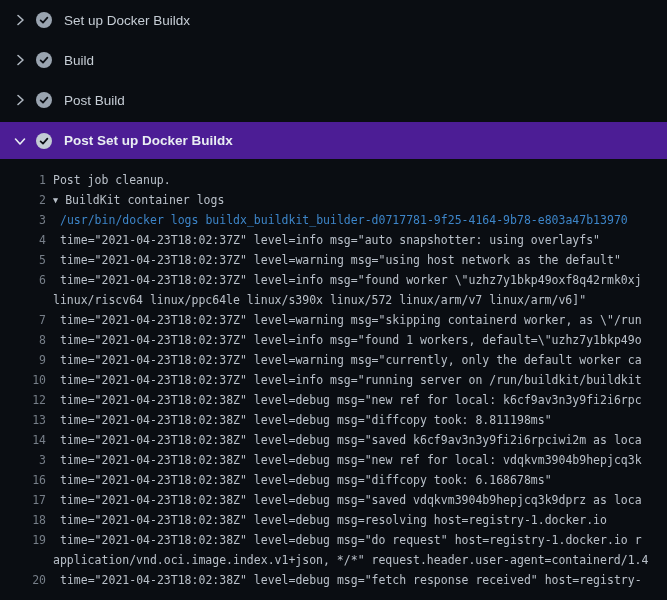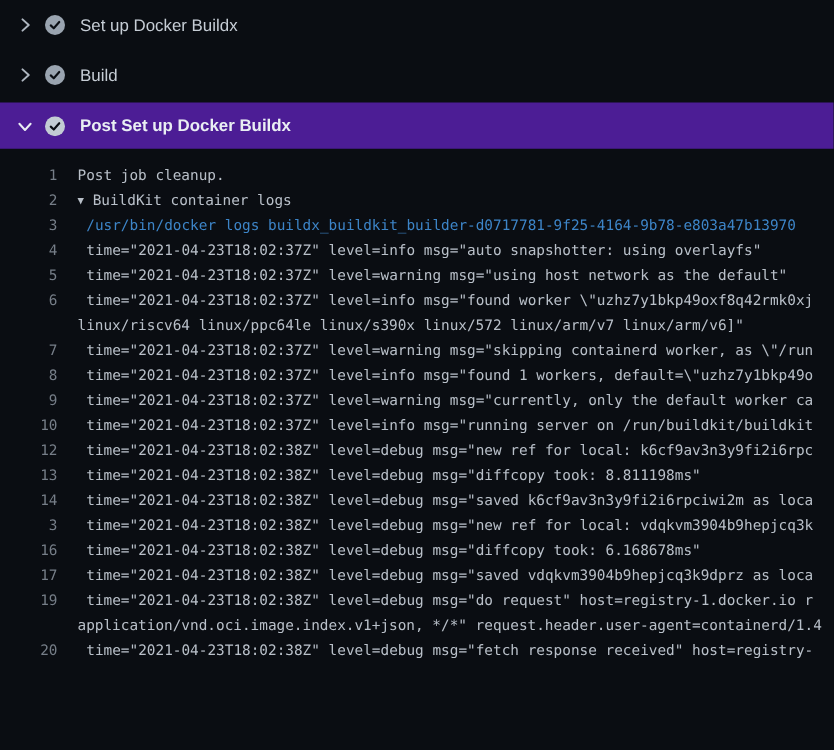--- a/index.html
+++ b/index.html
@@ -36,21 +36,21 @@
     padding-top:11px;
     font-family:"DejaVu Sans Mono", monospace;
     font-size:11.5px; line-height:20px;
     color:#b9c0c9;
   }
   .ln { display:flex; height:20px; white-space:pre; overflow:hidden; }
   .ln .num {
     flex:0 0 46px; text-align:right;
     color:#767e88; cursor:pointer;
   }
-  .ln .txt { margin-left:16px; white-space:pre; }
+  .ln .txt { margin-left:7px; white-space:pre; }
   .ln.k-log .txt, .ln.k-command .txt { padding-left:7px; }
   .ln.k-command .txt { color:#3d85c8; }
   .ln.k-group .txt { cursor:pointer; }
   .tri {
     display:inline-block; font-size:8.5px;
     margin-right:7px; vertical-align:1px; color:#b9c0c9;
   }
 </style>
 </head>
 <body>
@@ -80,20 +80,34 @@
     </span>
     <span class="check">
       <svg width="16" height="16" viewBox="0 0 16 16">
           <circle cx="8" cy="8" r="8" fill="#9aa4b0"></circle>
           <path d="M4.6 8.3 L7 10.6 L11.4 5.6" fill="none" stroke="#0b0e14" stroke-width="1.7" stroke-linecap="round" stroke-linejoin="round"></path>
         </svg>
     </span>
     <span class="lbl">Build</span>
   </div>
 
+  <div class="step-row">
+    <span class="chev">
+      <svg width="16" height="16" viewBox="0 0 16 16">
+          <path d="M6 3.5 L11 8 L6 12.5" fill="none" stroke="#aeb6bf" stroke-width="1.6" stroke-linecap="round" stroke-linejoin="round"></path>
+        </svg>
+    </span>
+    <span class="check">
+      <svg width="16" height="16" viewBox="0 0 16 16">
+          <circle cx="8" cy="8" r="8" fill="#9aa4b0"></circle>
+          <path d="M4.6 8.3 L7 10.6 L11.4 5.6" fill="none" stroke="#0b0e14" stroke-width="1.7" stroke-linecap="round" stroke-linejoin="round"></path>
+        </svg>
+    </span>
+    <span class="lbl">Post Build</span>
+  </div>
 
   <div class="step-row expanded">
     <span class="chev">
       <svg width="16" height="16" viewBox="0 0 16 16">
           <path d="M3.5 6 L8 11 L12.5 6" fill="none" stroke="#e9eef3" stroke-width="1.6" stroke-linecap="round" stroke-linejoin="round"></path>
         </svg>
     </span>
     <span class="check">
       <svg width="16" height="16" viewBox="0 0 16 16">
           <circle cx="8" cy="8" r="8" fill="#c3ccd4"></circle>
@@ -168,20 +182,24 @@
   </div>
     <div class="ln k-log">
     <span class="num">16</span>
     <span class="txt">time="2021-04-23T18:02:38Z" level=debug msg="diffcopy took: 6.168678ms"</span>
   </div>
     <div class="ln k-log">
     <span class="num">17</span>
     <span class="txt">time="2021-04-23T18:02:38Z" level=debug msg="saved vdqkvm3904b9hepjcq3k9dprz as loca</span>
   </div>
     <div class="ln k-log">
+    <span class="num">18</span>
+    <span class="txt">time="2021-04-23T18:02:38Z" level=debug msg=resolving host=registry-1.docker.io</span>
+  </div>
+    <div class="ln k-log">
     <span class="num">19</span>
     <span class="txt">time="2021-04-23T18:02:38Z" level=debug msg="do request" host=registry-1.docker.io r</span>
   </div>
     <div class="ln k-wrap">
     <span class="num"></span>
     <span class="txt">application/vnd.oci.image.index.v1+json, */*" request.header.user-agent=containerd/1.4</span>
   </div>
     <div class="ln k-log">
     <span class="num">20</span>
     <span class="txt">time="2021-04-23T18:02:38Z" level=debug msg="fetch response received" host=registry-</span>

